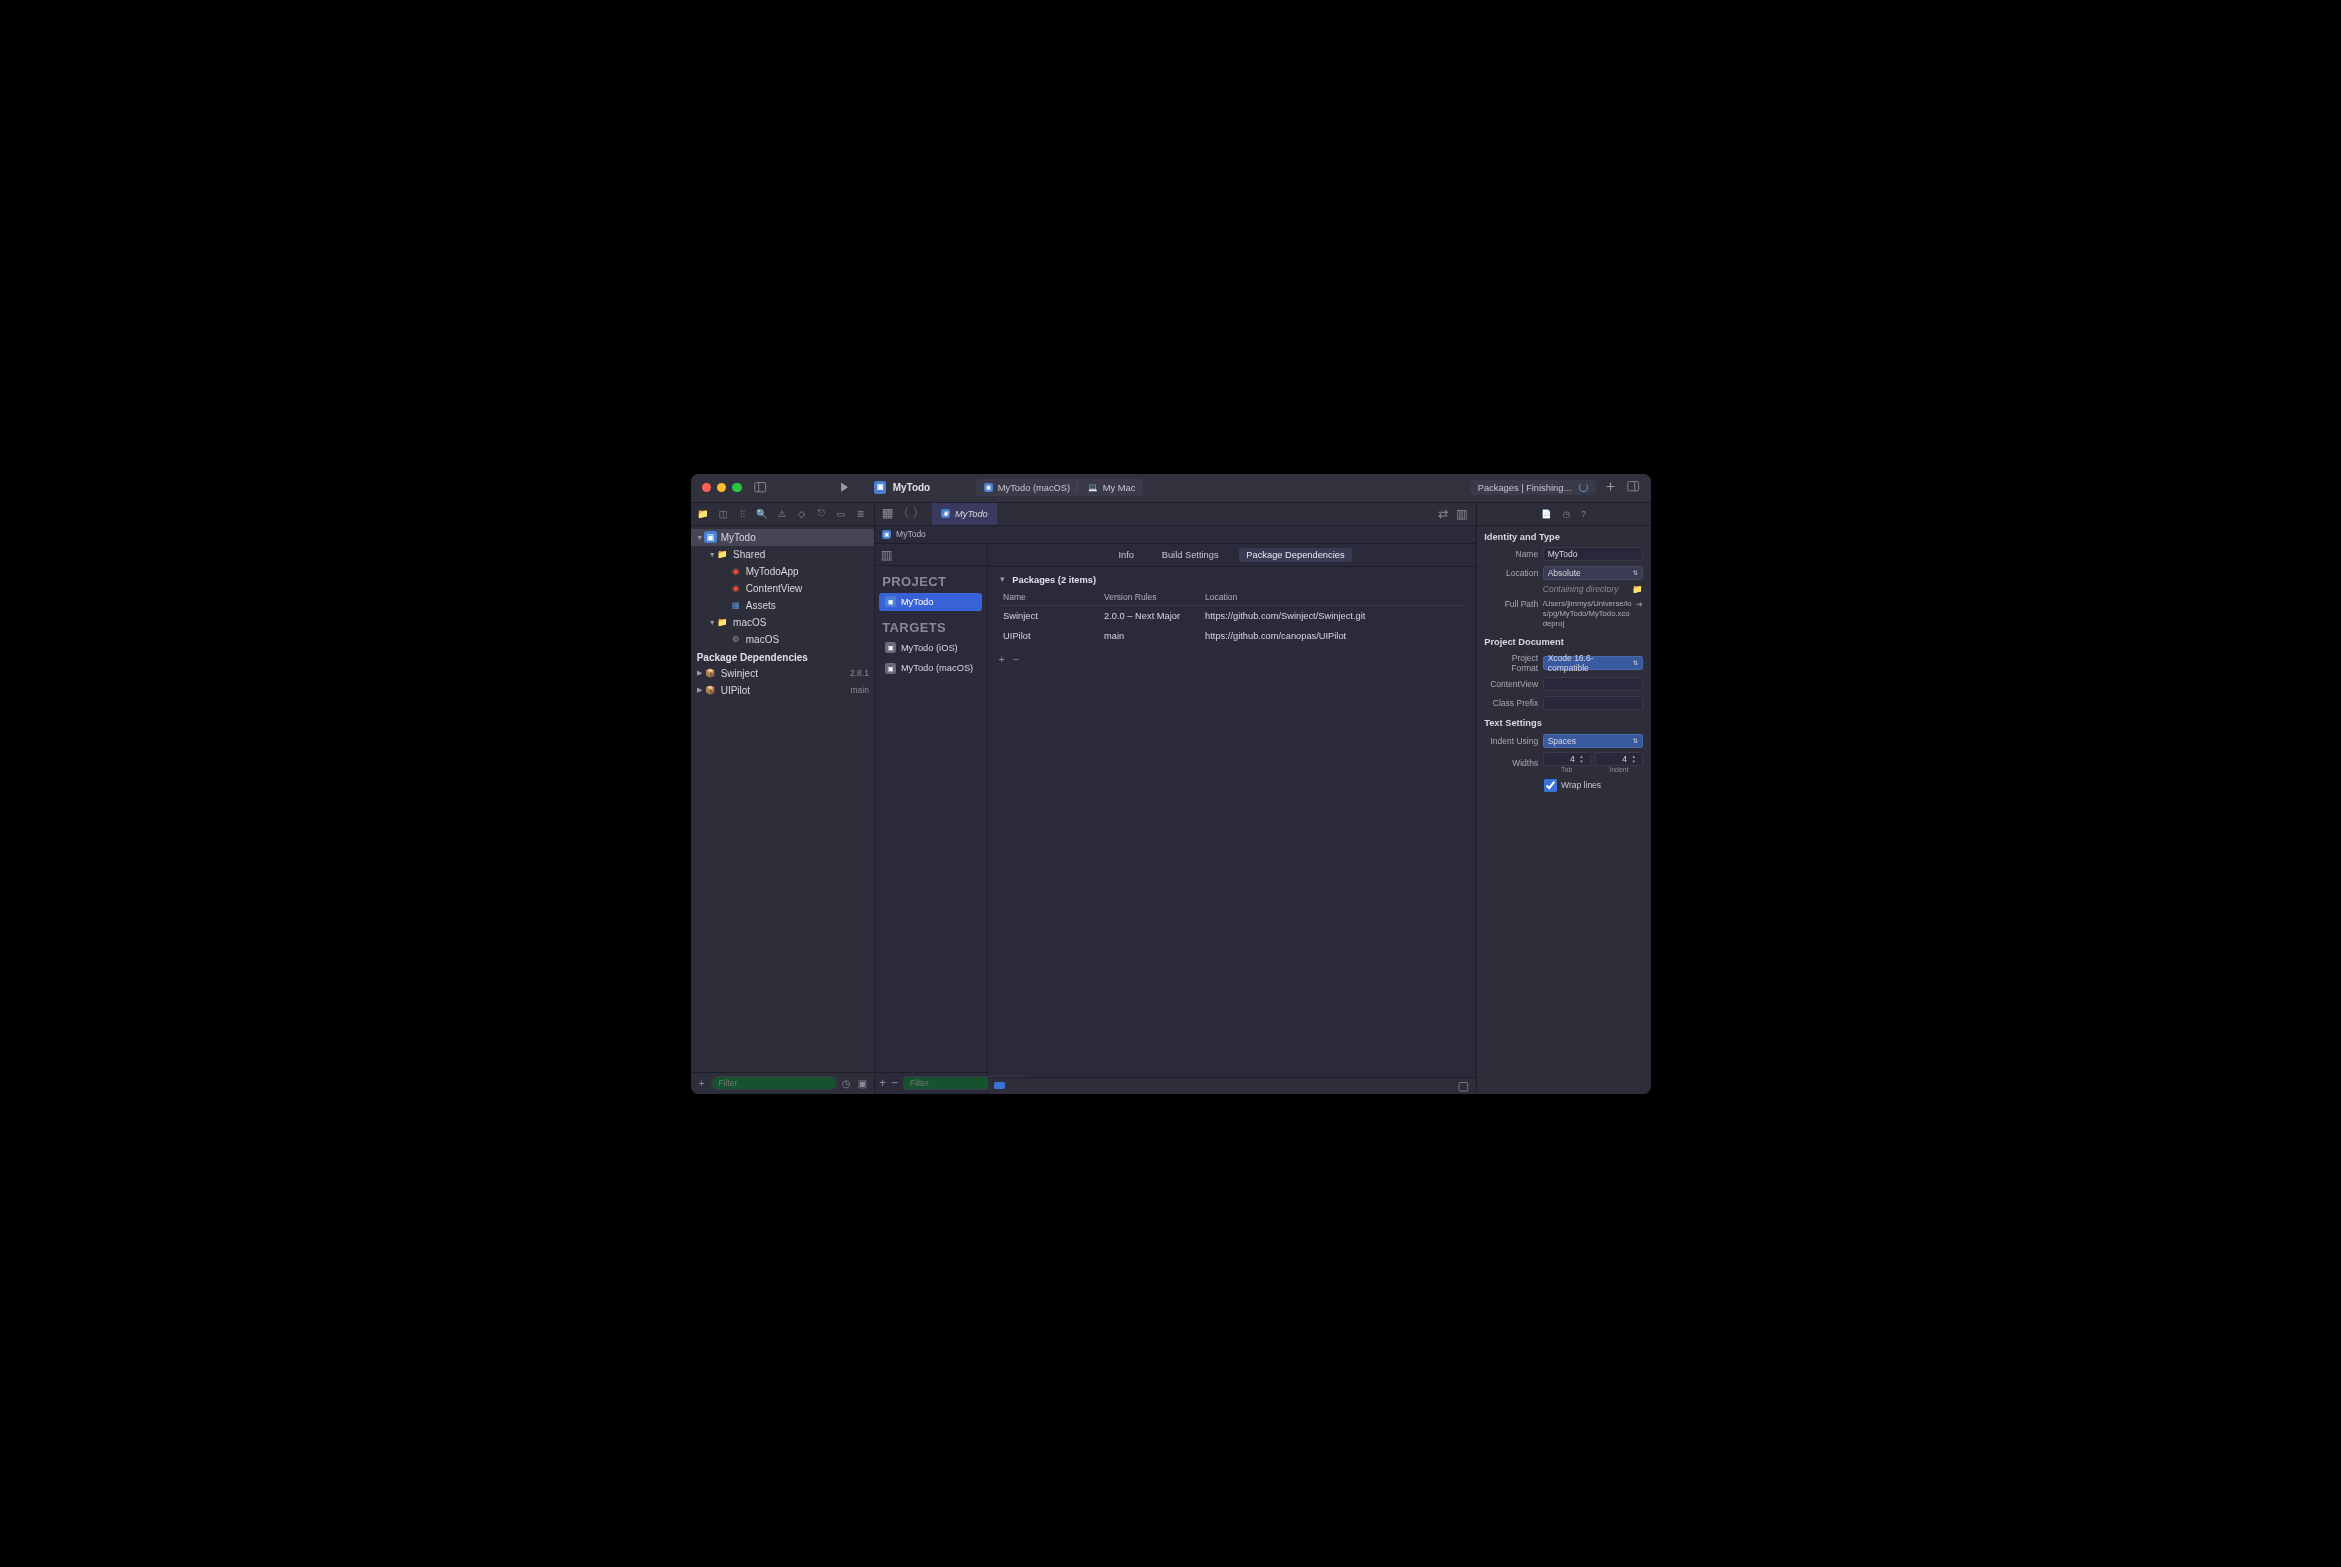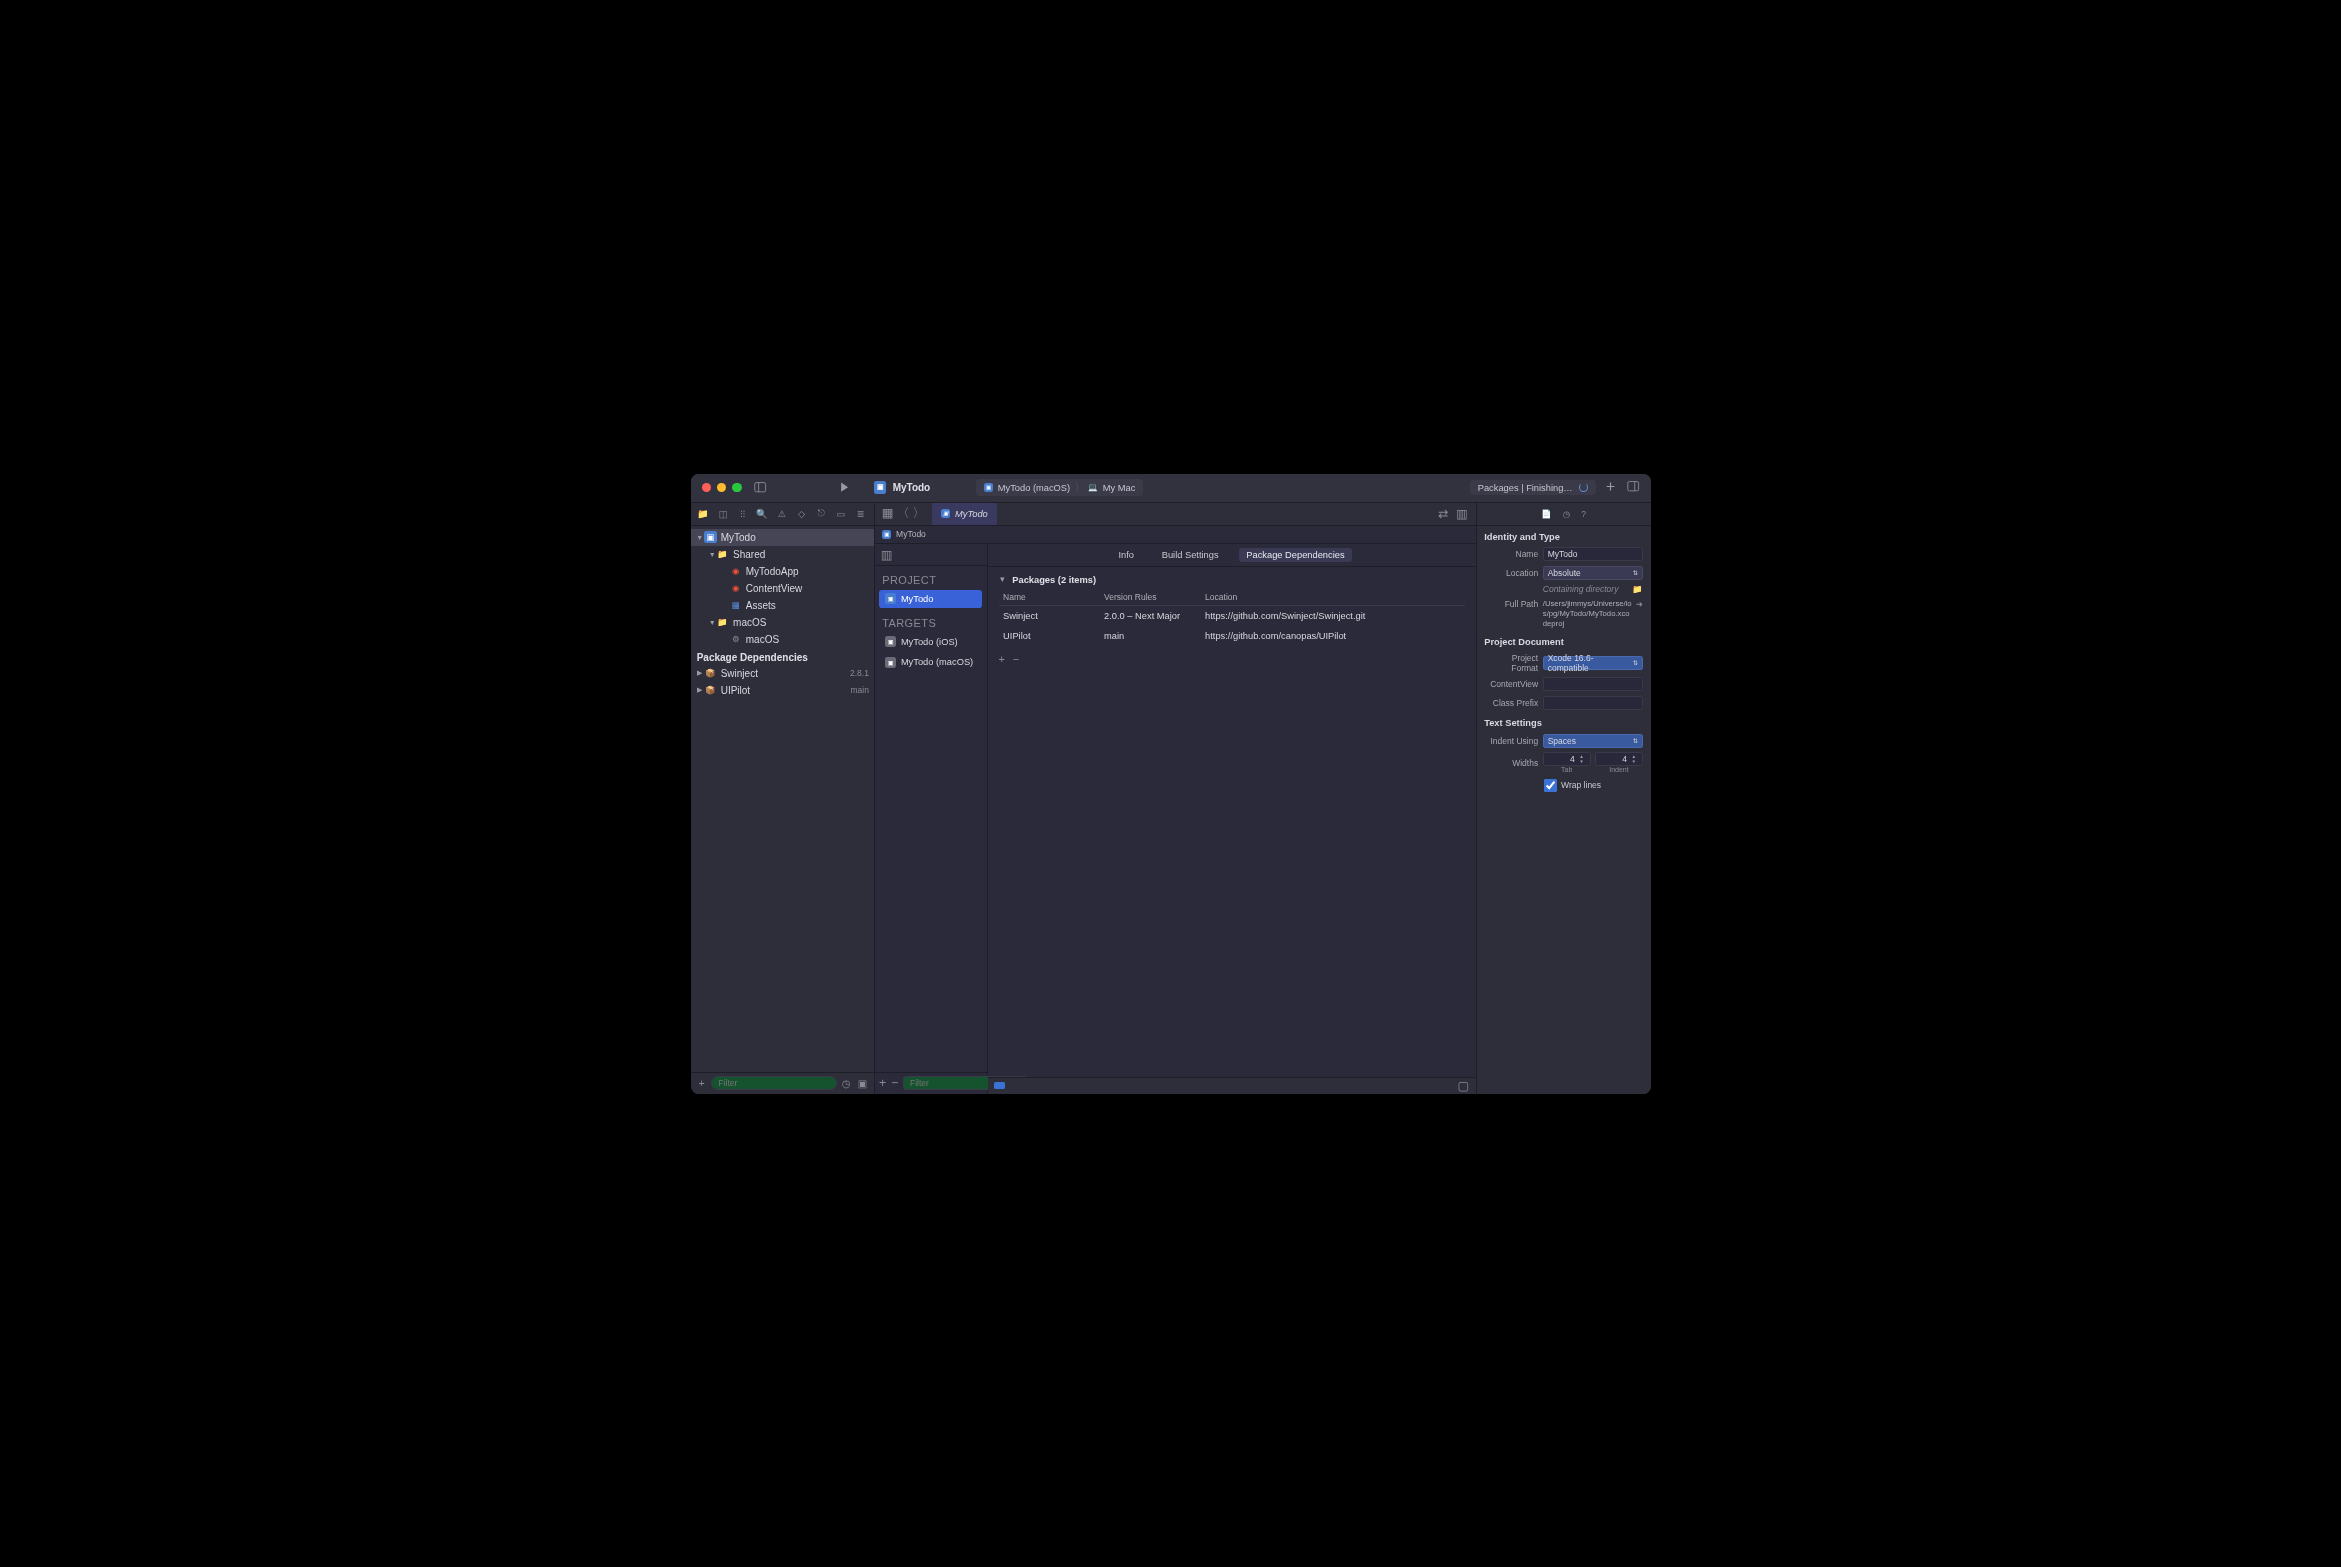--- a/index.html
+++ b/index.html
@@ -44,21 +44,21 @@
 .center { flex: 1; display: flex; flex-direction: column; background: #2a2a3a; min-width: 0; }
 .center-tabs { height: 23px; background: #2e2e3b; border-bottom: 0.8px solid #1e1e28; display: flex; align-items: center; }
 .ct-nav { display: flex; gap: 1.5px; padding: 0 6.2px; color: #8a8a95; }
 .ct-nav span { width: 14px; text-align: center; }
 .ct-tab { display: flex; align-items: center; gap: 4.6px; padding: 0 9.3px; height: 100%; background: #3a3a60; color: #d8d8e0; font-size: 9.3px; font-style: italic; }
 .ct-right { margin-left: auto; display: flex; gap: 7.7px; padding-right: 7.7px; color: #8a8a95; }
 .breadcrumb-bar { height: 18.6px; display: flex; align-items: center; padding: 0 7.7px; font-size: 8.5px; color: #b8b8c0; border-bottom: 0.8px solid #1e1e28; gap: 4.6px; }
 .editor-split { flex: 1; display: flex; min-height: 0; }
 .proj-sidebar { width: 113px; background: #2a2a3a; border-right: 0.8px solid #1e1e28; display: flex; flex-direction: column; }
 .proj-sidebar .ps-top { height: 22px; border-bottom: 0.8px solid #1e1e28; display: flex; align-items: center; padding: 0 6.2px; color: #8a8a95; }
-.ps-sect { font-size: 11px; font-weight: 400; color: #8a8a95; letter-spacing: 0.4px; padding: 7.7px 7.7px 3.1px 7.7px; }
+.ps-sect { font-size: 13px; font-weight: 700; color: #8a8a95; letter-spacing: 0.4px; padding: 7.7px 7.7px 3.1px 7.7px; }
 .ps-row { display: flex; align-items: center; gap: 4.6px; height: 18.6px; padding: 0 6.2px; font-size: 9.3px; color: #d8d8e0; border-radius: 3.1px; margin: 0.8px 4.6px; }
 .ps-row.sel { background: #3a62d8; color: #fff; }
 .ps-footer { margin-top: auto; height: 22px; border-top: 0.8px solid #1e1e28; display: flex; align-items: center; padding: 0 4.6px; gap: 4.6px; }
 .ps-footer .fbtn { color: #8a8a95; width: 12.4px; text-align: center; }
 .editor-main { flex: 1; display: flex; flex-direction: column; min-width: 0; }
 .seg-tabs { height: 23px; display: flex; align-items: center; justify-content: center; gap: 12.4px; border-bottom: 0.8px solid #1e1e28; font-size: 9.3px; }
 .seg-tabs .seg { color: #c8c8d0; padding: 2.3px 7.7px; border-radius: 3.1px; }
 .seg-tabs .seg.active { background: #3a3a55; color: #e8e8f0; }
 .pkg-hdr { display: flex; align-items: center; gap: 6.2px; padding: 7.7px 11px 4.6px 11px; font-size: 9.3px; font-weight: 600; color: #e0e0e8; }
 .pkg-hdr .chev { font-size: 7.7px; color: #9a9aa5; }

